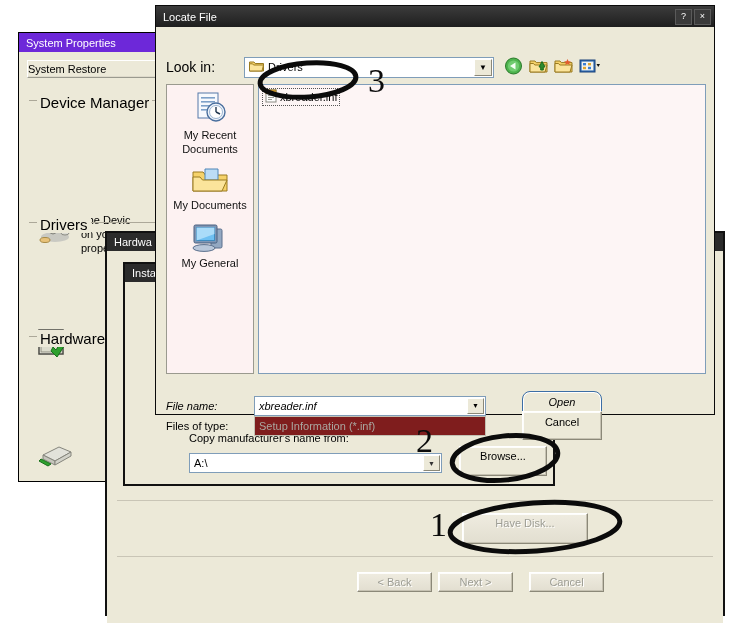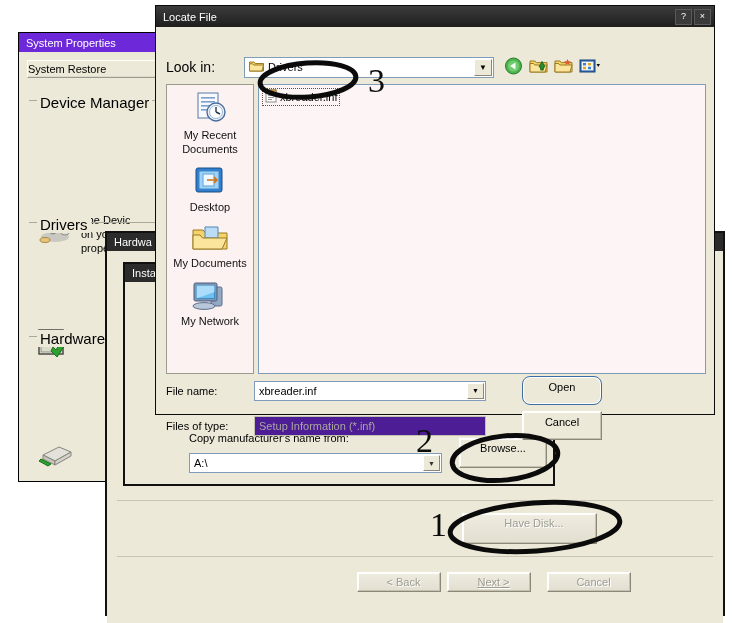--- a/index.html
+++ b/index.html
@@ -36,21 +36,21 @@
   #hwwiz .titlebar{background:#2b2b2b;height:18px;}
   #hw-body{position:relative;height:100%;background:#ece9d8;}
   .hw-sep{position:absolute;left:10px;right:10px;height:1px;background:#c9c5b6;}
   .btnrow{position:absolute;display:flex;gap:6px;}
 
   
   .btn{background:#ece9d8;border:1px solid #fff;border-right-color:#8b8878;border-bottom-color:#8b8878;
        box-shadow:inset -1px -1px 0 #c6c2b2, inset 1px 1px 0 #fdfdfb;
        font-size:11px;text-align:center;padding:3px 0;color:#000;}
   .btn.disabled{color:#9d9d94;text-shadow:1px 1px 0 #fff;
-       background:linear-gradient(#efece0,#e2ded0);padding-left:9px;}
+       background:linear-gradient(#efece0,#e2ded0);}
   .btn.default{border:1px solid #3c6ea5;box-shadow:inset 0 0 0 1px #fff;background:#ece9d8;}
 
   
   #ifd{left:123px;top:262px;width:432px;height:224px;background:#ece9d8;border:2px solid #111;}
   #ifd .titlebar{background:#2b2b2b;height:18px;}
   #ifd-body{position:relative;height:100%;}
   .ifd-label{position:absolute;font-size:11px;}
   .combo{position:absolute;background:#fff;border:1px solid #7f9db9;display:flex;align-items:center;
          font-size:11px;padding-left:4px;box-sizing:border-box;}
   .combo .arrow{position:absolute;right:1px;top:1px;bottom:1px;width:15px;background:#ece9d8;
@@ -77,21 +77,21 @@
 
   .filelist{position:absolute;left:102px;top:57px;width:448px;height:290px;background:#fdf5f5;
             border:1px solid #7f9db9;box-sizing:border-box;padding:3px;}
   .fileitem{display:inline-flex;align-items:center;gap:3px;font-size:11px;
             border:1px dotted #555;padding:0 2px;}
 
   .lf-row{position:absolute;display:flex;align-items:center;}
   .lf-lbl{width:88px;font-size:11px;}
   .lf-field{width:232px;height:20px;background:#fff;border:1px solid #7f9db9;position:relative;
             box-sizing:border-box;display:flex;align-items:center;padding-left:4px;font-size:11px;}
-  .lf-field.gray{background:#4c1d95;border:1px solid #c3c0b2;color:#aaa7a0;}
+  .lf-field.gray{background:#7f1d1d;border:1px solid #c3c0b2;color:#aaa7a0;}
   .lf-field .arrow{position:absolute;right:1px;top:1px;bottom:1px;width:15px;background:#ece9d8;
         border:1px solid #fff;border-right-color:#8b8878;border-bottom-color:#8b8878;
         display:flex;align-items:center;justify-content:center;font-size:7px;}
 
   
   #anno{position:absolute;left:0;top:0;width:734px;height:623px;pointer-events:none;}
   .anno-num{position:absolute;font-family:"Liberation Serif", serif;font-size:34px;color:#0b0b0b;
             font-weight:400;}
 </style>
 </head>
@@ -167,39 +167,39 @@
     <span class="tb-title">Hardwa</span>
   </div>
   <div id="hw-body">
     <div class="hw-sep" style="top:249px;"></div>
     <div class="hw-sep" style="top:305px;"></div>
 
     <div style="position:absolute;left:355px;top:262px;width:124px;height:23px;" class="btn disabled">Have Disk...</div>
 
     <div class="btnrow" style="left:250px;top:321px;">
       <div class="btn disabled" style="width:73px;">&lt; Back</div>
-      <div class="btn disabled" style="width:73px;text-decoration:underline;">Next &gt;</div>
+      <div class="btn disabled" style="width:73px;">Next &gt;</div>
       <div class="btn disabled" style="width:73px;margin-left:10px;">Cancel</div>
     </div>
   </div>
 </div>
 
 <div class="win" id="ifd">
   <div class="titlebar">
     <span class="tb-title">Insta</span>
   </div>
   <div id="ifd-body">
     <div class="ifd-label" style="left:64px;top:150px;">Copy manufacturer's name from:</div>
 
     <div class="combo" style="left:64px;top:171px;width:253px;height:20px;">
       <span>A:\</span>
       <span class="arrow">▼</span>
     </div>
 
-    <div class="btn" style="position:absolute;left:334px;top:156px;width:86px;height:22px;">Browse...</div>
+    <div class="btn" style="position:absolute;left:334px;top:164px;width:86px;height:22px;">Browse...</div>
   </div>
 </div>
 
 <div class="win" id="locate">
   <div class="titlebar">
     <span class="tb-title">Locate File</span>
     <span class="tbbtn">?</span>
     <span class="tbbtn">×</span>
   </div>
 
@@ -264,31 +264,20 @@
             <rect x="10" y="18" width="10" height="1.6" fill="#7da0c8"></rect>
             <circle cx="25" cy="21" r="9" fill="#eef3fa" stroke="#4a6f9e" stroke-width="1.4"></circle>
             <circle cx="25" cy="21" r="6.5" fill="#ffffff" stroke="#9ab4d2"></circle>
             <path d="M25 21 L25 16 M25 21 L29 23" stroke="#20364f" stroke-width="1.4" fill="none"></path>
           </svg>
         </span>
         <span class="lbl">My Recent</span>
         <span class="lbl">Documents</span>
       </div>
 
-      <div class="place">
-        <span class="ico">
-          <svg width="34" height="32" viewBox="0 0 34 32">
-            <rect x="3" y="3" width="26" height="24" rx="2" fill="#2f7fd0" stroke="#1c4f86"></rect>
-            <rect x="6" y="6" width="20" height="18" rx="1" fill="#9fd2f5" stroke="#3f86c8"></rect>
-            <rect x="10" y="9" width="11" height="12" fill="#eef8ff" stroke="#5ea3d8"></rect>
-            <path d="M14 15 L24 15 M21 12 L24 15 L21 18" stroke="#d4720f" stroke-width="1.6" fill="none"></path>
-          </svg>
-        </span>
-        <span class="lbl">Desktop</span>
-      </div>
 
       <div class="place">
         <span class="ico">
           <svg width="38" height="30" viewBox="0 0 38 30">
             <path d="M2 7 L12 7 L14.5 10 L36 10 L36 26 L2 26 Z" fill="#f2c council"></path>
             <path d="M2 7 L12 7 L14.5 10 L36 10 L36 26 L2 26 Z" fill="#f6d26a" stroke="#9a7b20"></path>
             <path d="M14 4 L27 4 L27 15 L14 15 Z" fill="#bcdcf5" stroke="#4f86b8"></path>
             <path d="M2 12 L9 12 L11.5 15 L36 15 L31 26 L2 26 Z" fill="#fbe49b" stroke="#9a7b20"></path>
           </svg>
         </span>
@@ -298,41 +287,41 @@
       <div class="place">
         <span class="ico">
           <svg width="38" height="32" viewBox="0 0 38 32">
             <rect x="20" y="8" width="11" height="19" rx="1.5" fill="#93a8c2" stroke="#5a6f8c"></rect>
             <rect x="3" y="4" width="23" height="18" rx="1.5" fill="#7e96b5" stroke="#4a6080"></rect>
             <rect x="5.5" y="6.5" width="18" height="13" fill="#6fc0f2" stroke="#3f8cc0"></rect>
             <path d="M5.5 6.5 L23.5 6.5 L23.5 13 L5.5 19.5 Z" fill="#bfe6fb" opacity="0.75"></path>
             <ellipse cx="13" cy="27" rx="11" ry="3.4" fill="#b9c7da" stroke="#5a6f8c"></ellipse>
           </svg>
         </span>
-        <span class="lbl">My Network</span>
+        <span class="lbl">My General</span>
       </div>
 
     </div>
 
     <div class="filelist">
       <span class="fileitem">
         <span class="ico">
           <svg width="12" height="14" viewBox="0 0 12 14">
             <rect x="1" y="1" width="10" height="12" fill="#fdfdfd" stroke="#8a8a82"></rect>
             <rect x="1" y="1" width="10" height="3.4" fill="#e8a63a" stroke="#9a7b20"></rect>
             <rect x="3" y="6" width="6" height="1" fill="#9a9a92"></rect>
             <rect x="3" y="8" width="6" height="1" fill="#9a9a92"></rect>
             <rect x="3" y="10" width="4" height="1" fill="#9a9a92"></rect>
           </svg>
         </span>
         <span>xbreader.inf</span>
       </span>
     </div>
 
-    <div class="lf-row" style="left:10px;top:349px;">
+    <div class="lf-row" style="left:10px;top:364px;font-style:italic;">
       <span class="lf-lbl">File name:</span>
       <span class="lf-field">
         <span>xbreader.inf</span>
         <span class="arrow">▼</span>
       </span>
       <span class="btn default" style="width:78px;height:21px;margin-left:36px;line-height:14px;border-radius:8px;">Open</span>
     </div>
 
     <div class="lf-row" style="left:10px;top:384px;">
       <span class="lf-lbl">Files of type:</span>

